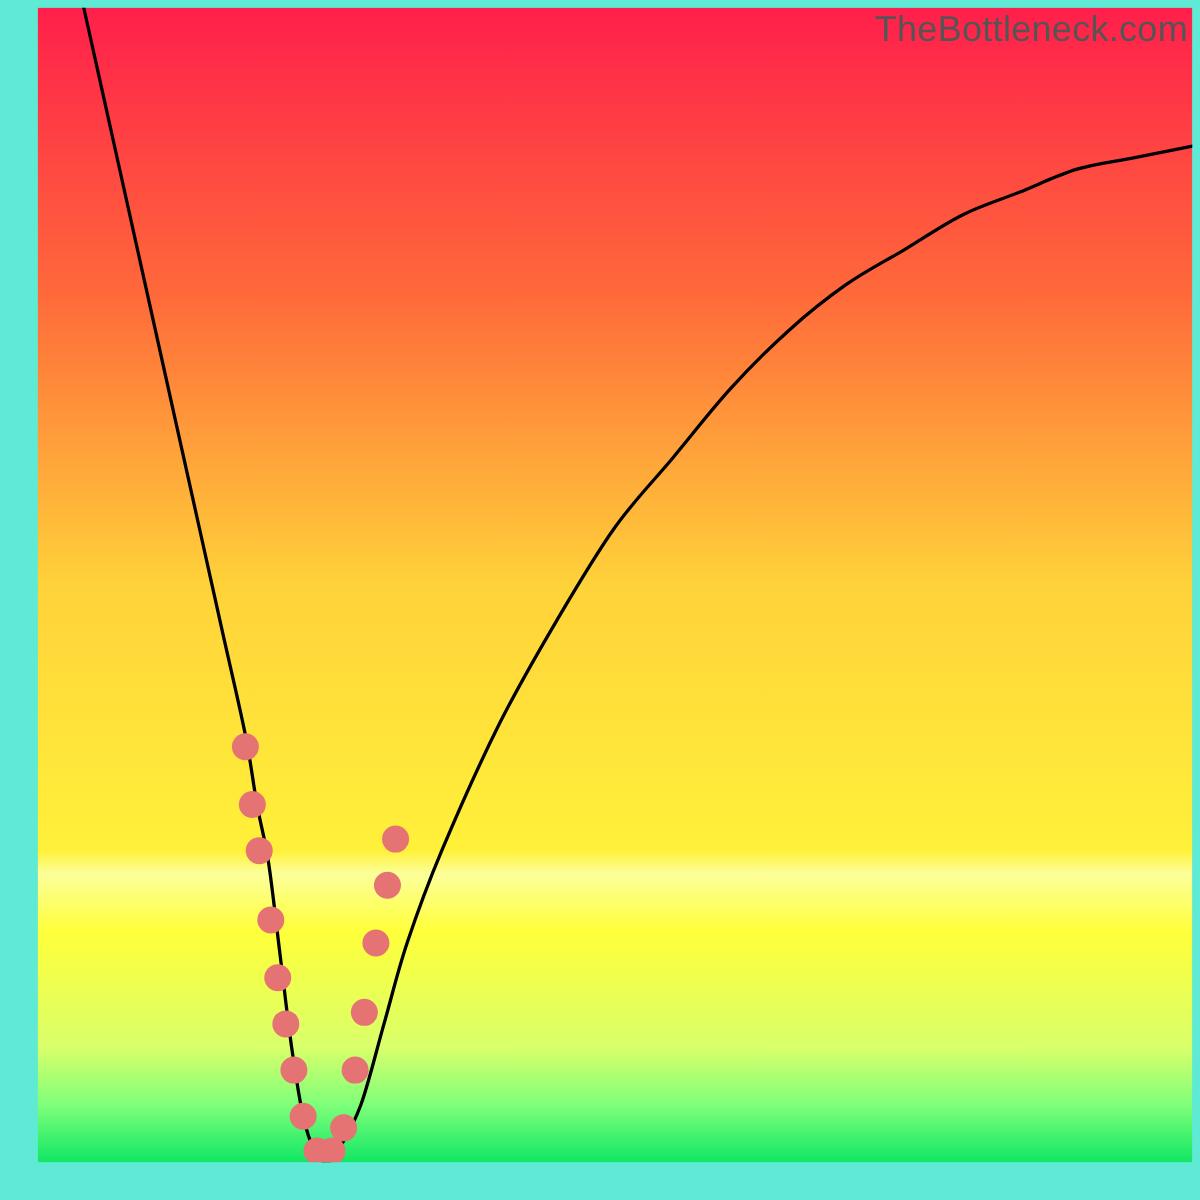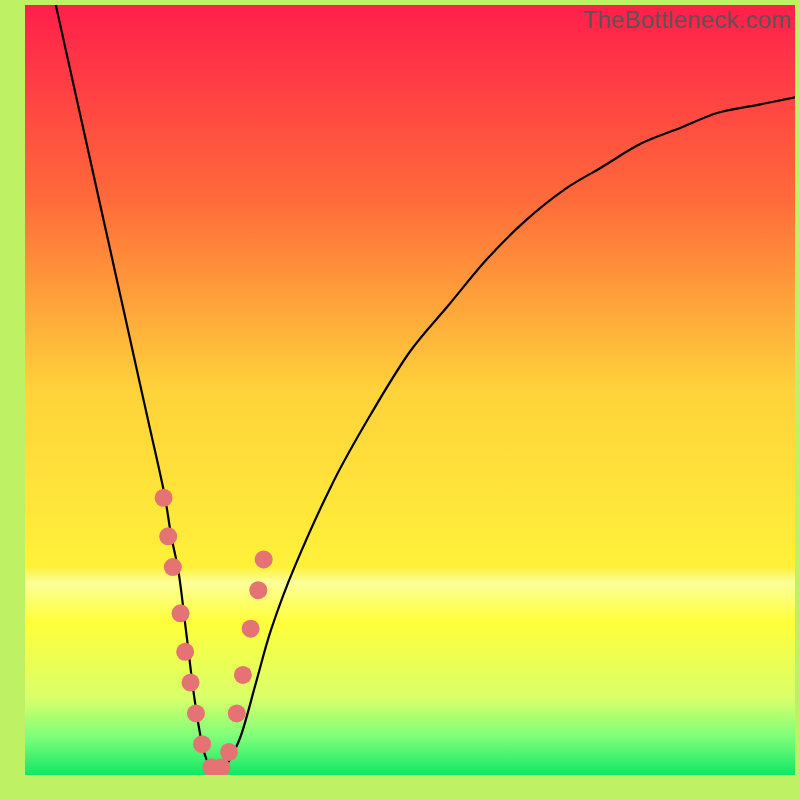--- a/index.html
+++ b/index.html
@@ -6,21 +6,21 @@
     margin: 0;
     padding: 0;
     width: 800px;
     height: 800px;
     overflow: hidden;
     font-family: Arial, Helvetica, sans-serif;
   }
   .frame {
     width: 800px;
     height: 800px;
-    background: #bef264;
+    background: #5eead4;
     position: relative;
     text-align: right;
   }
   .plot-area {
     position: absolute;
     left: 25px;
     top: 5px;
     width: 770px;
     height: 770px;
     overflow: hidden;

